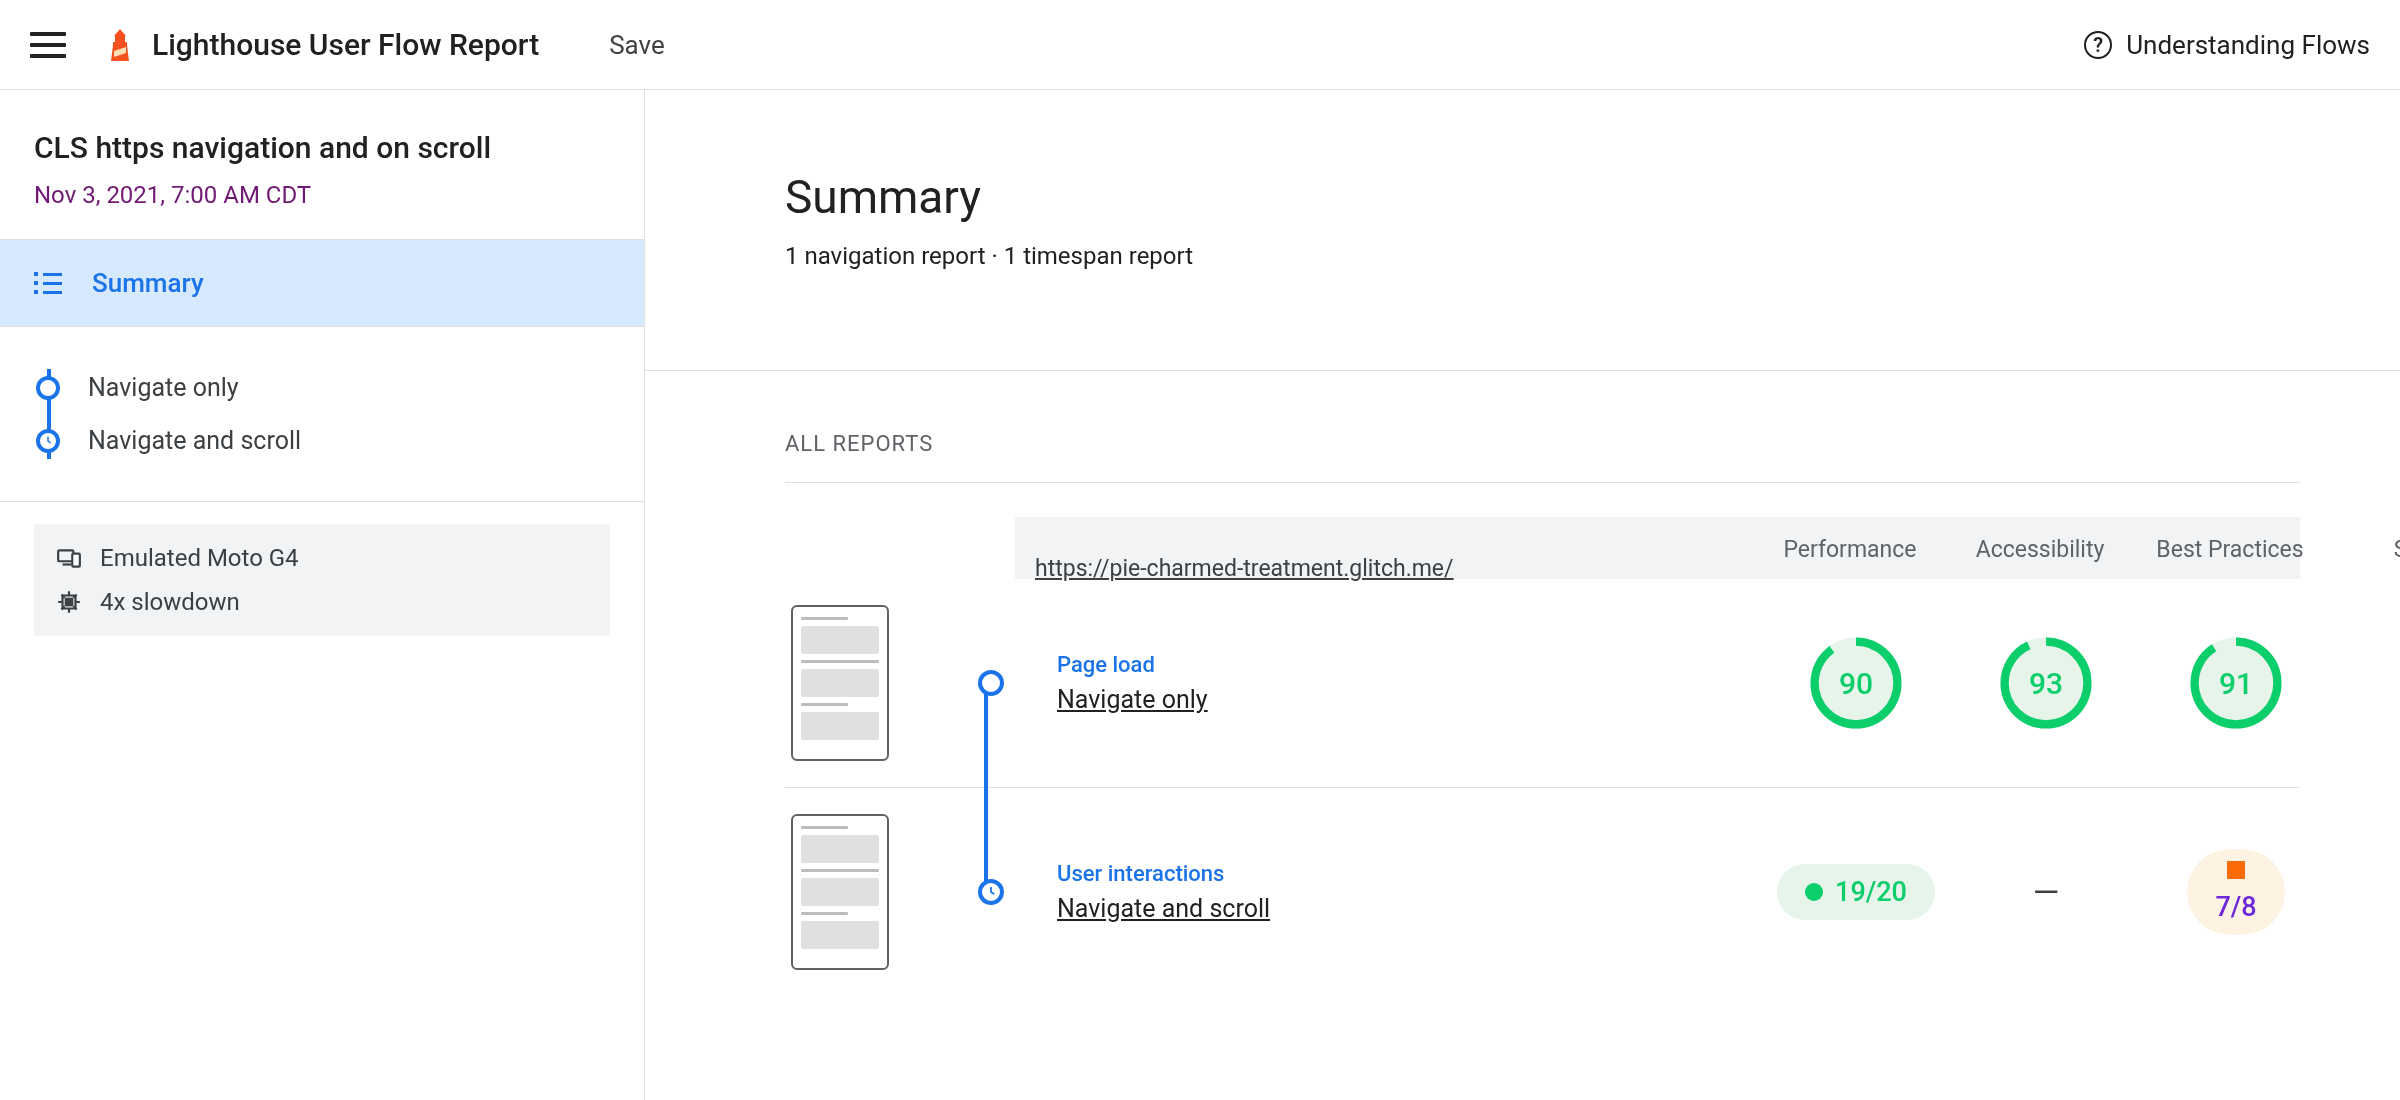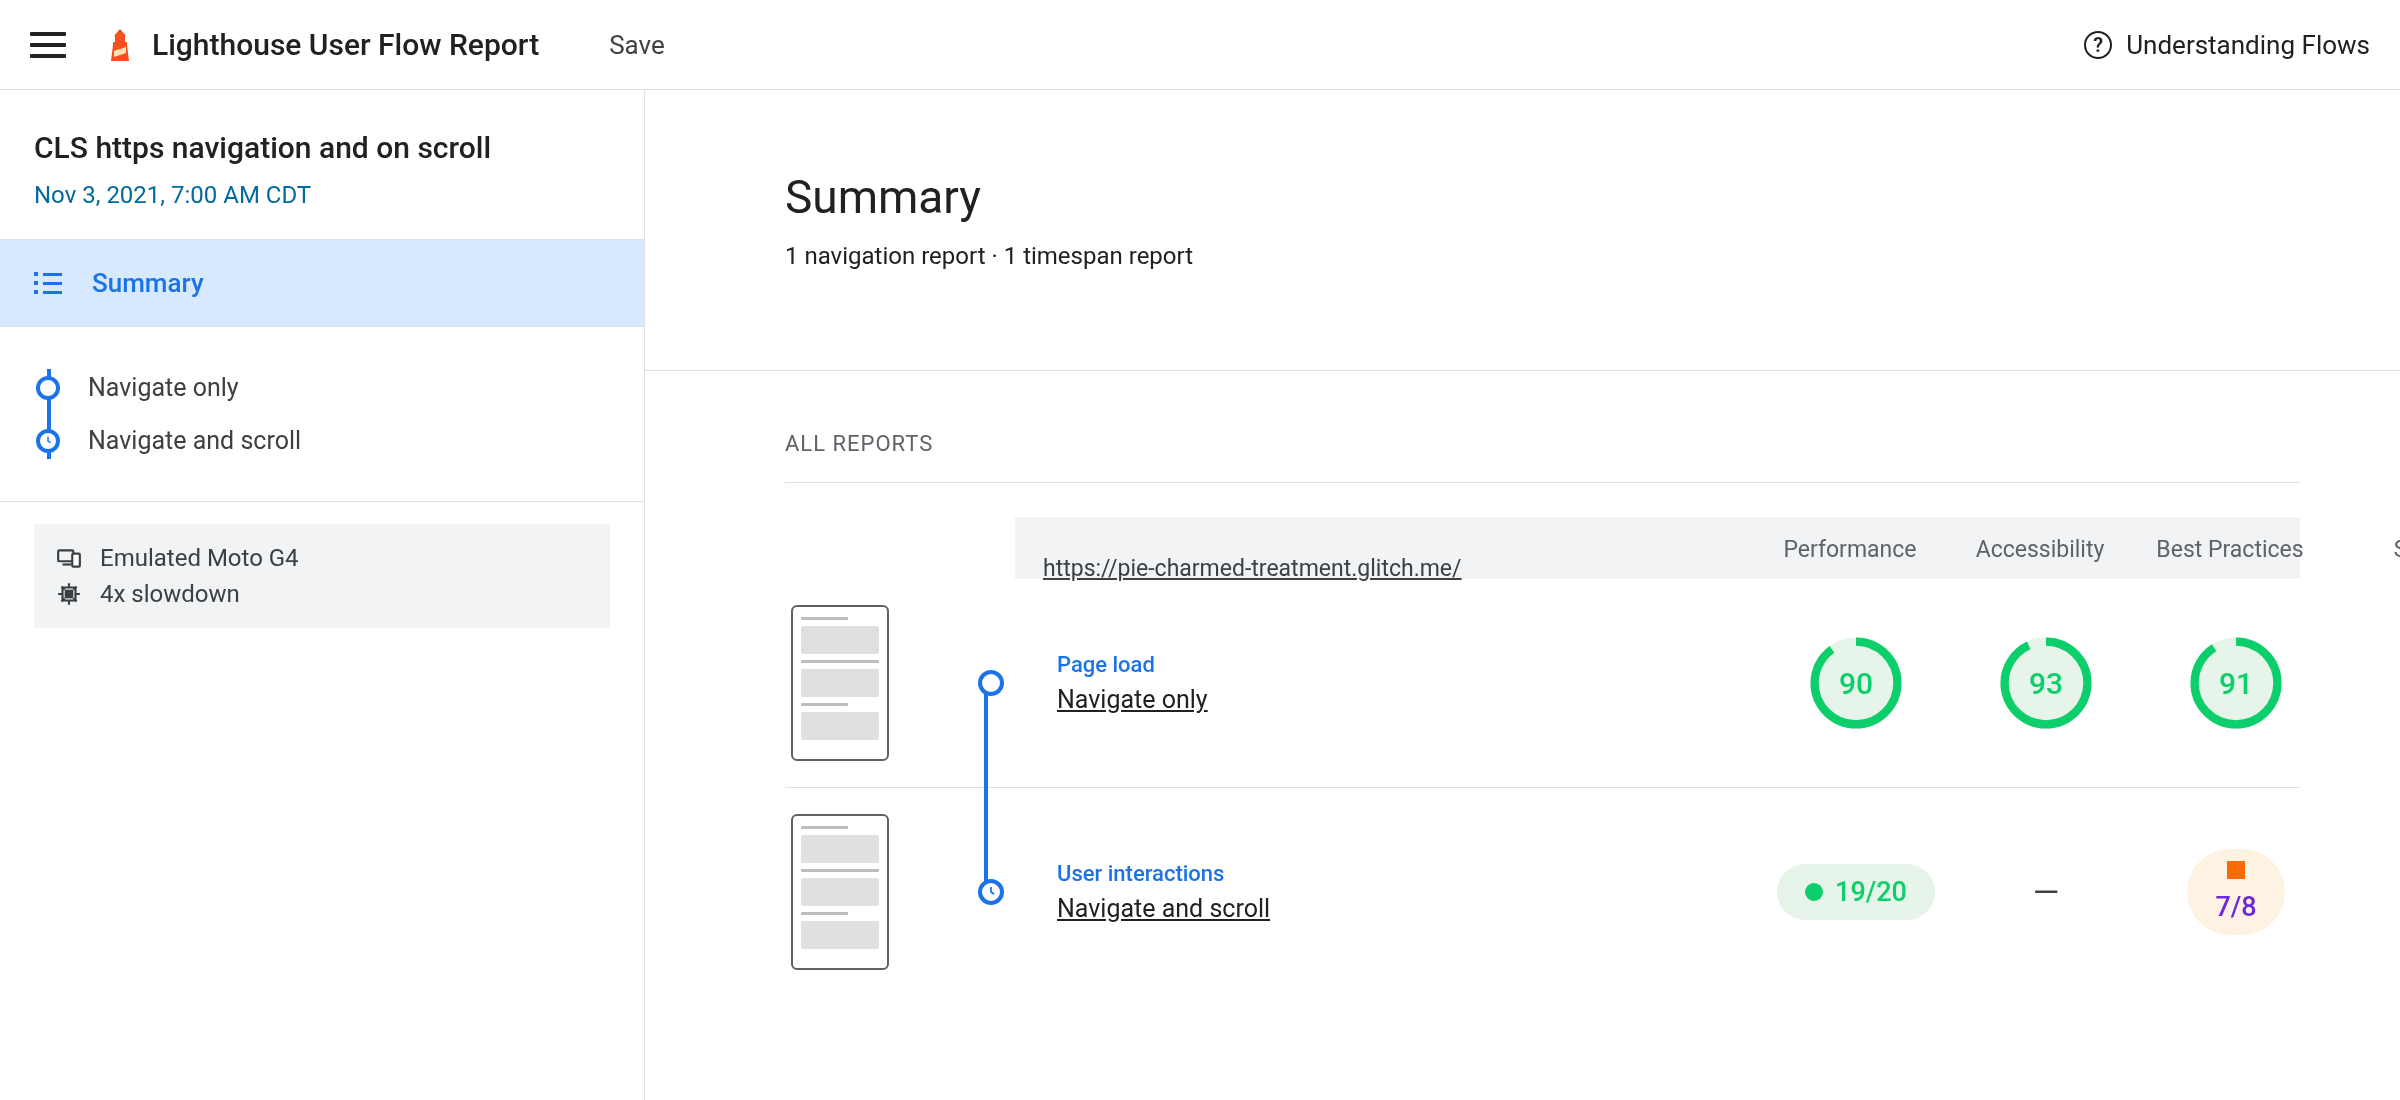--- a/index.html
+++ b/index.html
@@ -48,21 +48,21 @@
   .sidebar {
     width: 645px;
     border-right: 1px solid #e0e0e0;
     overflow-y:auto;
   }
   .main { flex:1; overflow-y:auto; }
 
   
   .sb-header { padding: 40px 34px 30px; border-bottom:1px solid #e0e0e0; }
   .sb-header h1 { font-size: 30px; font-weight:500; margin-bottom: 16px; }
-  .sb-date { font-size: 24px; color:#0369a1; }
+  .sb-date { font-size: 24px; color:#701a75; }
 
   .sb-summary {
     display:flex; align-items:center; gap: 30px;
     padding: 28px 34px;
     background: #d7e9ff;
     color: #1a73e8;
     font-size: 26px; font-weight:500;
     border-bottom:1px solid #e0e0e0;
     cursor:pointer;
   }
@@ -79,21 +79,21 @@
     display:flex; align-items:center; justify-content:center; z-index:2;
   }
   .sb-step .label { font-size:25px; color:#3c4043; }
   .sb-connector {
     position:absolute; left: 47px; top: 42px; bottom: 42px; width:4px; background:#1a73e8; z-index:1;
   }
 
   .sb-env {
     margin: 22px 34px 0; padding: 20px 22px;
     background:#f1f3f4; border-radius:4px;
-    display:flex; flex-direction:column; gap:8px;
+    display:flex; flex-direction:column; gap:16px;
   }
   .sb-env-row { display:flex; align-items:center; gap:18px; color:#3c4043; font-size:24px; }
 
   
   .main-inner { padding: 0 0 60px; }
   .main-header { padding: 80px 0 100px 140px; border-bottom:1px solid #e0e0e0; }
   .main-header h2 { font-size:46px; font-weight:400; margin-bottom:18px; }
   .main-header .sub { font-size:24px; color:#212121; }
 
   .all-reports { padding: 60px 100px 0 140px; }
@@ -104,21 +104,21 @@
 
   .report-table { margin-top: 34px; }
   .rt-head {
     display:grid;
     grid-template-columns: 250px 490px 190px 190px 190px 180px;
     align-items:center;
     background:#f1f3f4;
     height: 62px;
     margin-left: 230px;
   }
-  .rt-head .url { font-size:23px; color:#3c4043; text-decoration:underline; padding-left:28px; cursor:pointer;margin-top:38px; }
+  .rt-head .url { font-size:23px; color:#3c4043; text-decoration:underline; padding-left:20px; cursor:pointer;margin-top:38px; }
   .rt-head .col { font-size:23px; color:#5f6368; text-align:center; }
 
   .rt-body { position:relative; }
   .rt-row {
     display:grid;
     grid-template-columns: 170px 60px 250px 490px 190px 190px 190px 180px;
     align-items:center;
     padding: 26px 6px;
     border-bottom:1px solid #e0e0e0;
   }

